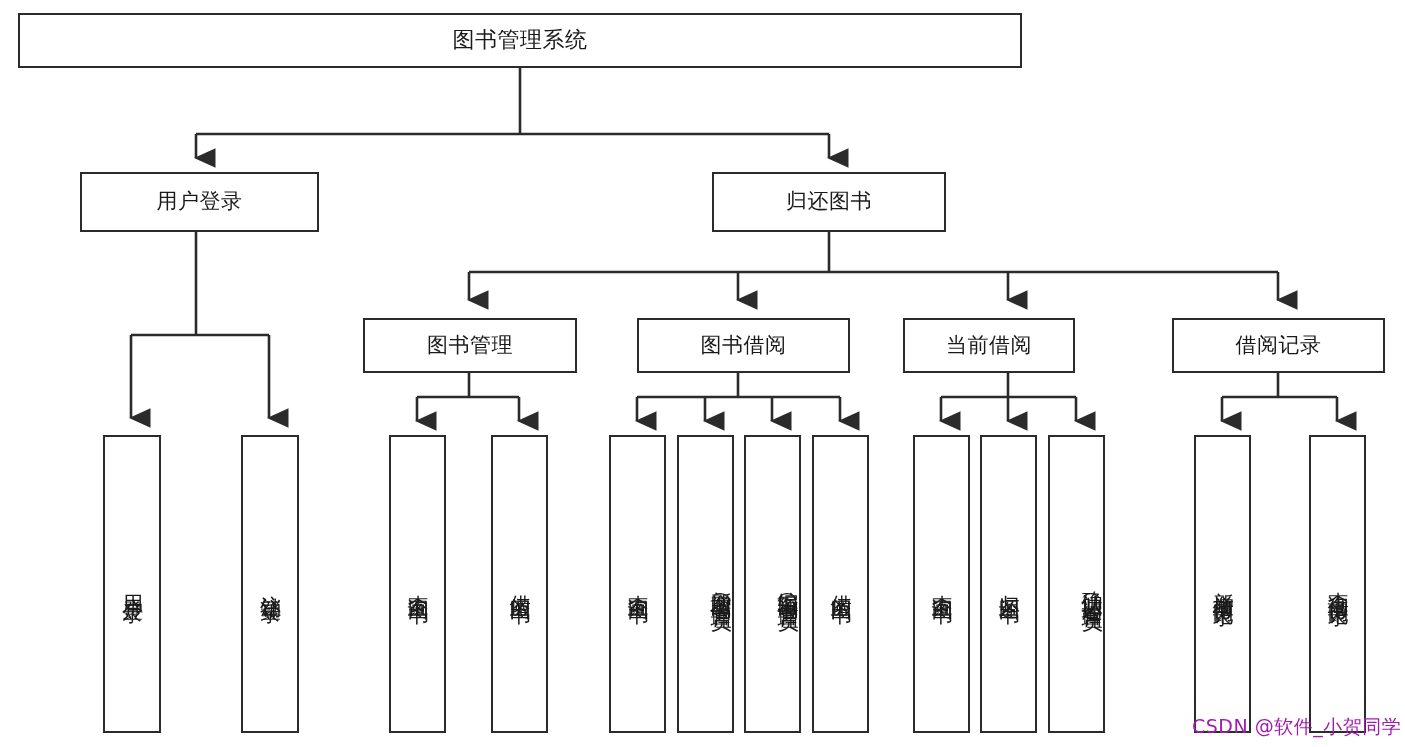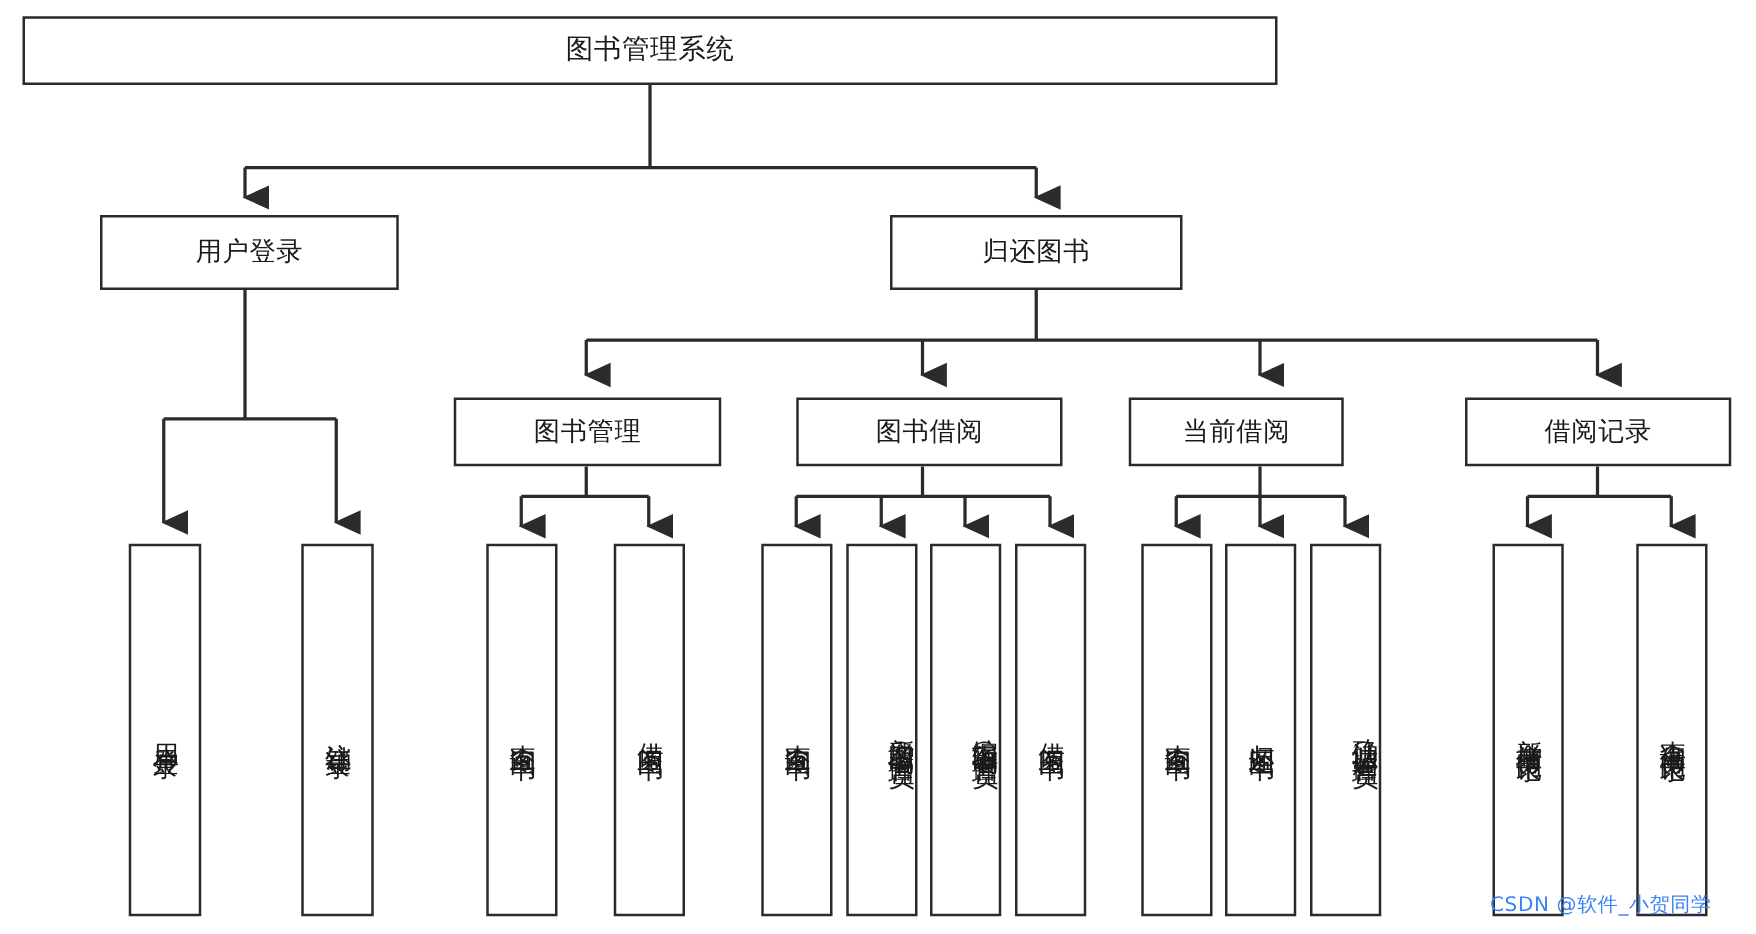--- a/index.html
+++ b/index.html
@@ -54,22 +54,22 @@
     justify-content: center;
     padding-top: 6px;
     white-space: nowrap;
   }
   .node.vert.centered {
     align-items: center;
     padding-top: 0;
   }
   .watermark {
     position: absolute;
-    font-size: 16px;
-    color: #3b82f6;
+    font-size: 19px;
+    color: #a21caf;
     letter-spacing: 0.5px;
     white-space: nowrap;
     user-select: none;
   }
 </style>
 </head>
 <body>
 
 <div id="canvas">
 

